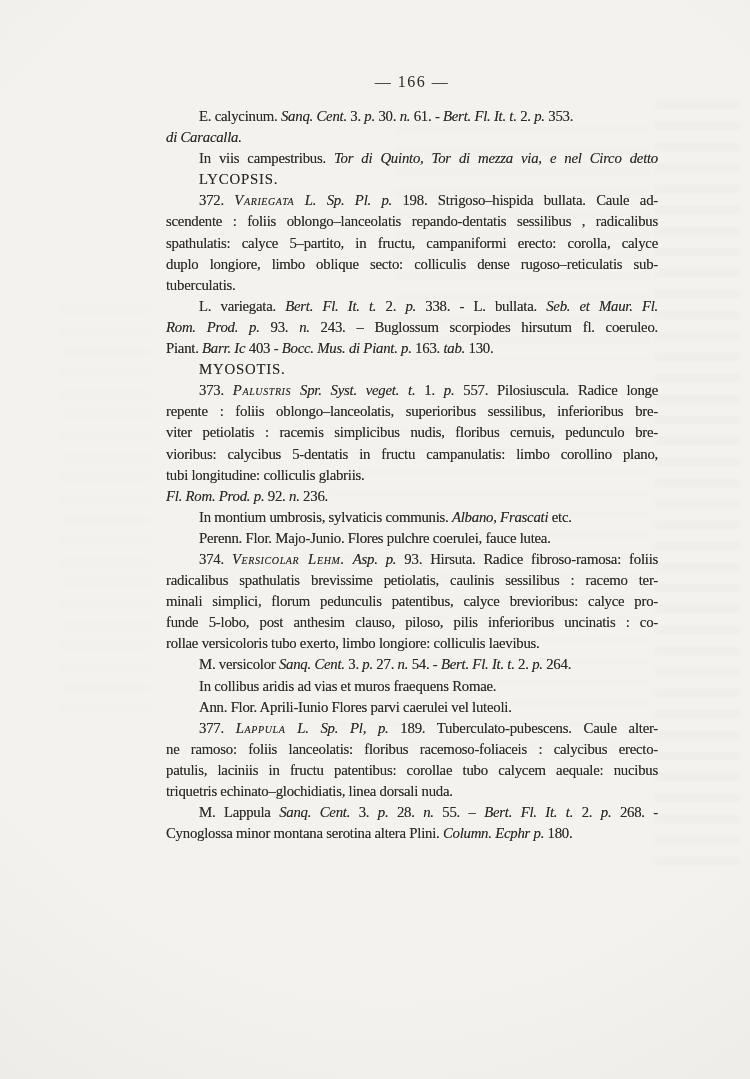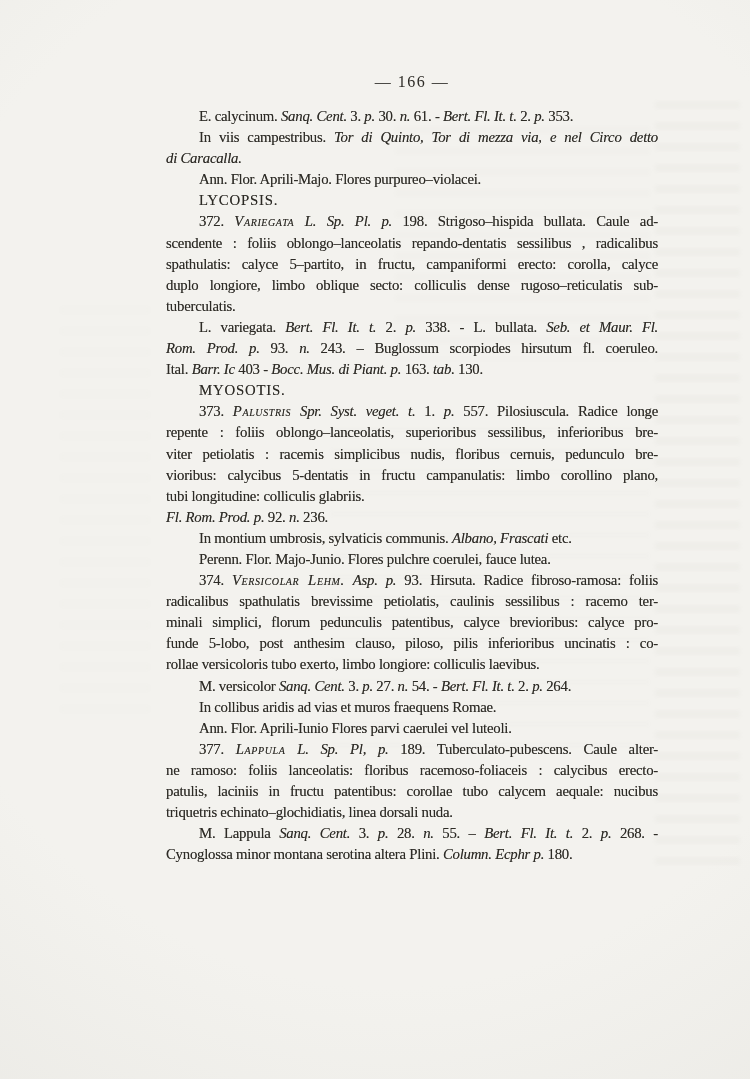--- a/index.html
+++ b/index.html
@@ -65,40 +65,37 @@
   <div class="ghost g3"></div>
   <div class="ghost g4"></div>
 
   <div class="page-number">— 166 —</div>
 
   <div class="text-block" id="text-block">
       <div class="para">
         <div class="line indent last"><span>E. calycinum. </span><span class="it">Sanq. Cent.</span><span> 3. </span><span class="it">p.</span><span> 30. </span><span class="it">n.</span><span> 61. - </span><span class="it">Bert. Fl. It. t.</span><span> 2. </span><span class="it">p.</span><span> 353.</span></div>
       </div>
       <div class="para">
+        <div class="line last"><span class="it">di Caracalla.</span></div>
         <div class="line indent"><span>In viis campestribus. </span><span class="it">Tor di Quinto, Tor di mezza via, e nel Circo detto</span></div>
-        <div class="line last"><span class="it">di Caracalla.</span></div>
-      </div>
-      <div class="para">
-        <div class="line indent last"><span>Ann. Flor. Aprili-Majo. Flores purpureo–violacei.</span></div>
       </div>
       <div class="para">
         <div class="line indent last heading-line"><span>LYCOPSIS.</span></div>
       </div>
       <div class="para">
         <div class="line indent"><span>372. </span><span class="sc">Variegata</span><span> </span><span class="it">L. Sp. Pl. p.</span><span> 198. Strigoso–hispida bullata. Caule ad-</span></div>
         <div class="line"><span>scendente : foliis oblongo–lanceolatis repando-dentatis sessilibus , radicalibus</span></div>
         <div class="line"><span>spathulatis: calyce 5–partito, in fructu, campaniformi erecto: corolla, calyce</span></div>
         <div class="line"><span>duplo longiore, limbo oblique secto: colliculis dense rugoso–reticulatis sub-</span></div>
         <div class="line last"><span>tuberculatis.</span></div>
       </div>
       <div class="para">
         <div class="line indent"><span>L. variegata. </span><span class="it">Bert. Fl. It. t.</span><span> 2. </span><span class="it">p.</span><span> 338. - L. bullata. </span><span class="it">Seb. et Maur. Fl.</span></div>
         <div class="line"><span class="it">Rom. Prod. p.</span><span> 93. </span><span class="it">n.</span><span> 243. – Buglossum scorpiodes hirsutum fl. coeruleo.</span></div>
-        <div class="line last"><span>Ital. </span><span class="it">Barr. Ic</span><span> 403 - </span><span class="it">Bocc. Mus. di Piant. p.</span><span> 163. </span><span class="it">tab.</span><span> 130.</span></div>
+        <div class="line last"><span>Piant. </span><span class="it">Barr. Ic</span><span> 403 - </span><span class="it">Bocc. Mus. di Piant. p.</span><span> 163. </span><span class="it">tab.</span><span> 130.</span></div>
       </div>
       <div class="para">
         <div class="line indent last heading-line"><span>MYOSOTIS.</span></div>
       </div>
       <div class="para">
         <div class="line indent"><span>373. </span><span class="sc">Palustris</span><span> </span><span class="it">Spr. Syst. veget. t.</span><span> 1. </span><span class="it">p.</span><span> 557. Pilosiuscula. Radice longe</span></div>
         <div class="line"><span>repente : foliis oblongo–lanceolatis, superioribus sessilibus, inferioribus bre-</span></div>
         <div class="line"><span>viter petiolatis : racemis simplicibus nudis, floribus cernuis, pedunculo bre-</span></div>
         <div class="line"><span>vioribus: calycibus 5-dentatis in fructu campanulatis: limbo corollino plano,</span></div>
         <div class="line last"><span>tubi longitudine: colliculis glabriis.</span></div>

